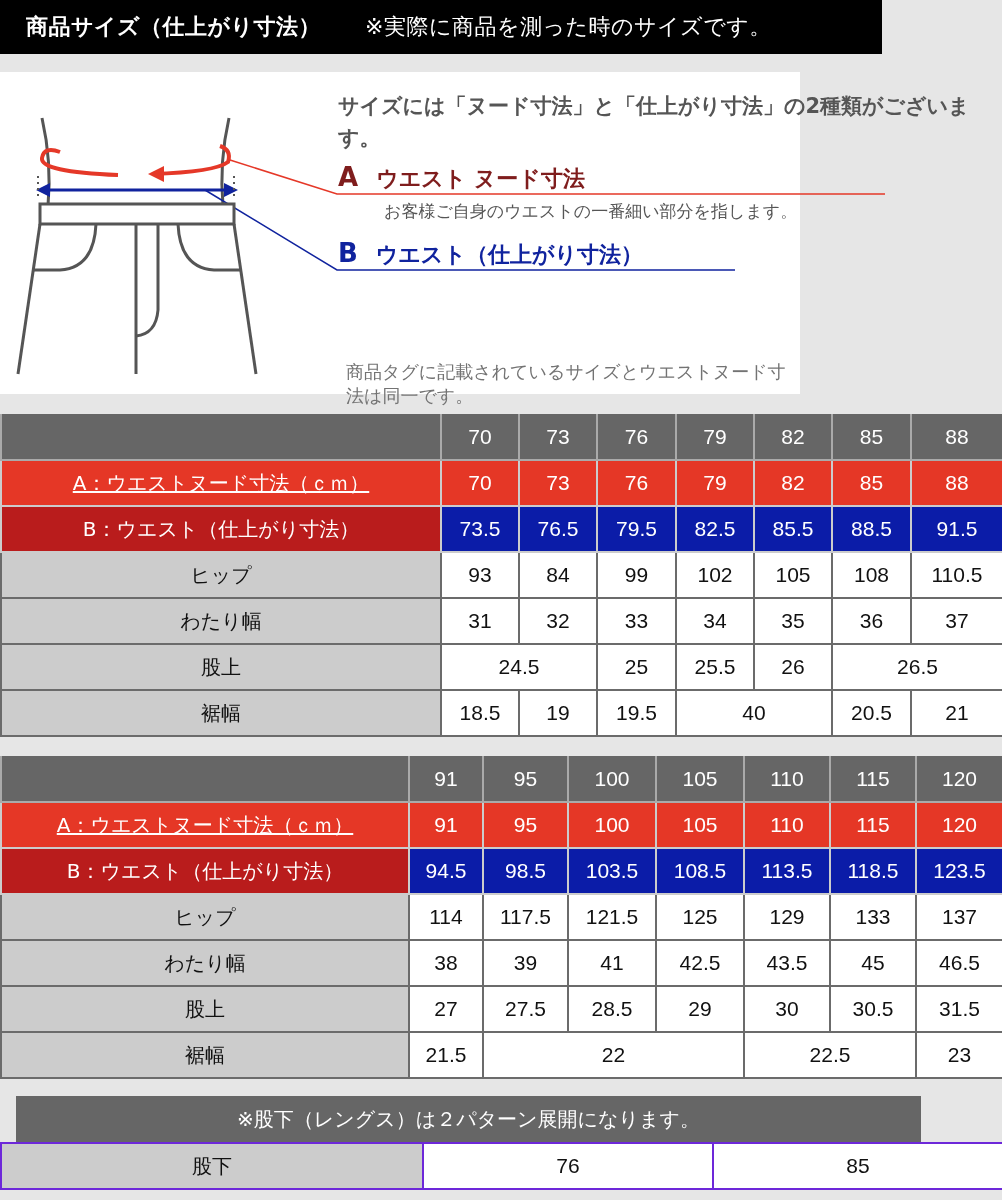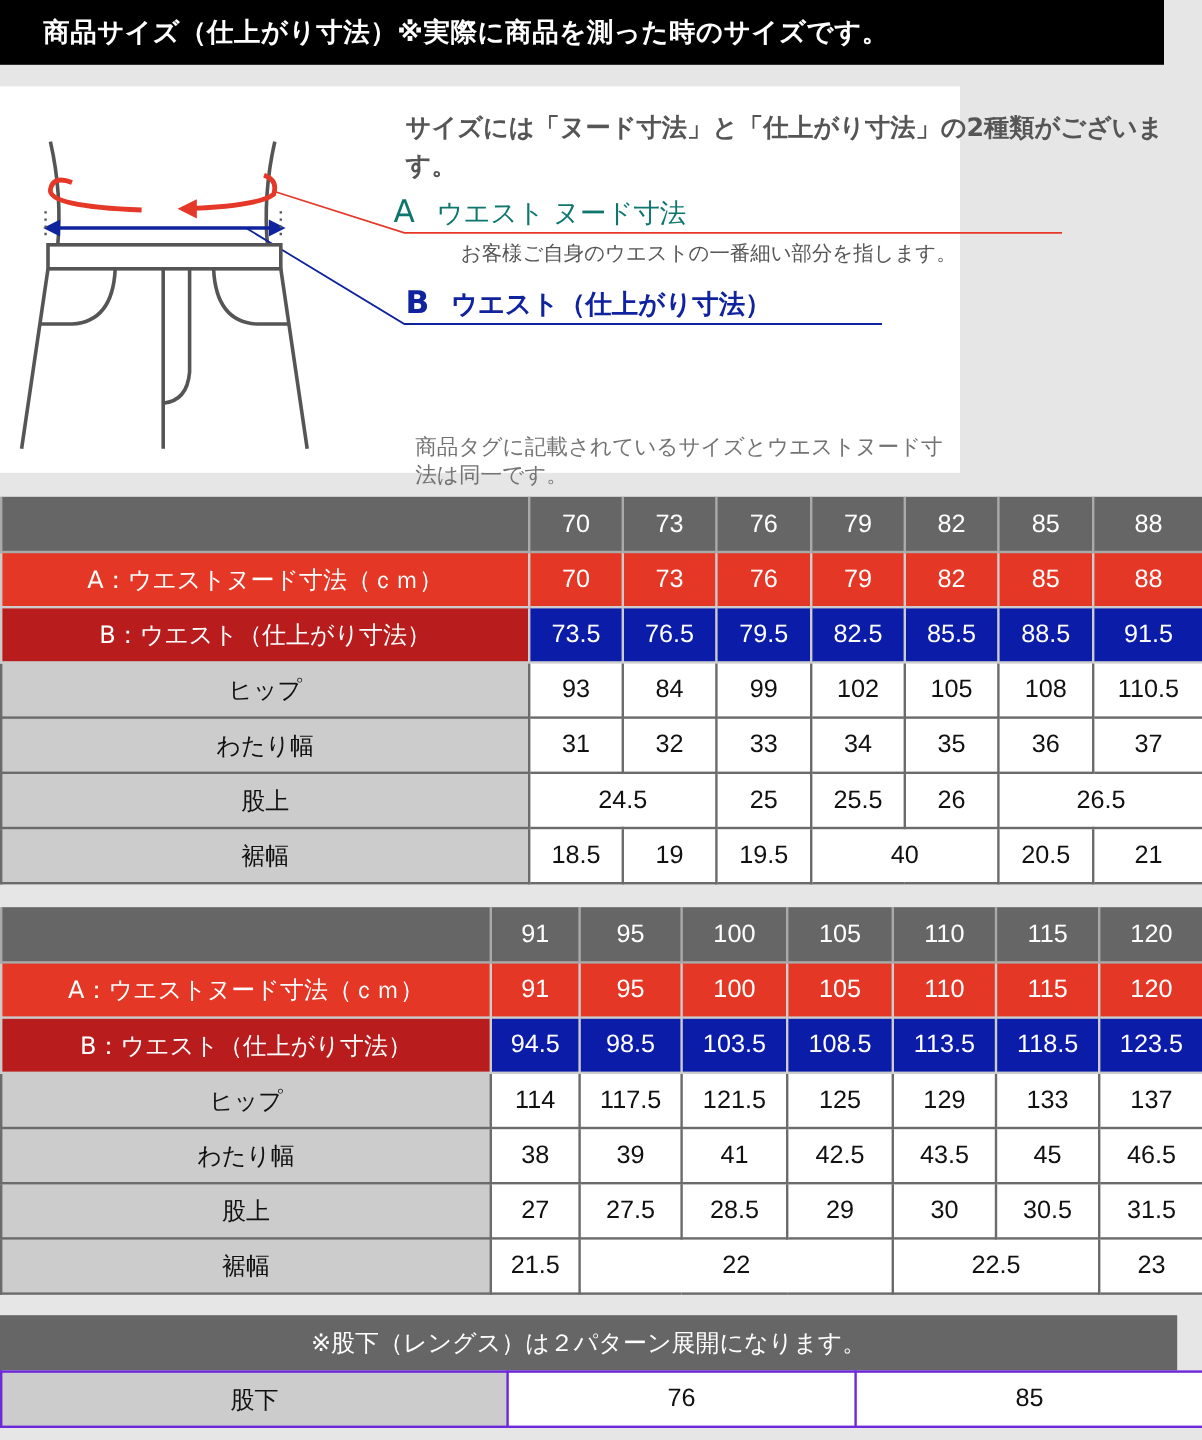--- a/index.html
+++ b/index.html
@@ -1,42 +1,42 @@
 <!DOCTYPE html>
 <html><head>
 <meta charset="utf-8">
 <style>
   * { box-sizing: border-box; margin: 0; padding: 0; }
   body { width: 1002px; height: 1200px; background: #e6e6e6; font-family: "DejaVu Sans", sans-serif; position: relative; overflow: hidden; }
-  .header { position: absolute; left: 0; top: 0; width: 970px; height: 54px; background: #000; color: #fff; font-size: 22px; font-weight: bold; display: flex; align-items: center; padding-left: 36px; letter-spacing: 0.5px; }
-  .header .note { font-weight: bold; }
+  .header { position: absolute; left: 0; top: 0; width: 882px; height: 54px; background: #000; color: #fff; font-size: 22px; font-weight: bold; display: flex; align-items: center; padding-left: 26px; letter-spacing: 0.5px; }
+  .header .note { margin-left: 44px; font-weight: normal; }
   .diagram-panel { position: absolute; left: 0; top: 72px; width: 800px; height: 322px; background: #fff; }
   .diagram-svg { position: absolute; left: 0; top: 0; }
   .intro { position: absolute; left: 338px; top: 18px; font-size: 21px; color: #555; font-weight: bold; line-height: 32px; width: 660px; }
-  .labelA { position: absolute; left: 328px; top: 90px; font-size: 22px; font-weight: normal; color: #0f766e; }
+  .labelA { position: absolute; left: 338px; top: 90px; font-size: 22px; font-weight: bold; color: #7f1d1d; }
   .labelA .letter, .labelB .letter { font-size: 26px; margin-right: 18px; }
   .descA { position: absolute; left: 384px; top: 128px; font-size: 17px; color: #555; text-align: center; }
   .labelB { position: absolute; left: 338px; top: 166px; font-size: 22px; font-weight: bold; color: #10239e; }
   .descB { position: absolute; left: 384px; top: 203px; font-size: 17px; color: #555; }
   .tagnote { position: absolute; left: 346px; top: 288px; font-size: 18px; color: #737373; }
 
   table.size { position: absolute; border-collapse: collapse; table-layout: fixed; font-family: "Liberation Sans", sans-serif; }
   table.size td { height: 46px; text-align: center; font-size: 21px; border: 2px solid #6b6b6b; color: #111; }
   table.size tr.hdr td { background: #666; color: #fff; border-color: #aaa; border-top: none; }
   table.size tr.hdr td.corner { border-right-color: #aaa; }
   table.size tr.rowA td { background: #e53726; color: #fff; border-color: #ccc; }
   table.size tr.rowB td { background: #0b1ca8; color: #fff; border-color: #ccc; }
   table.size td.lbl { background: #cccccc; color: #111; font-family: "DejaVu Sans", sans-serif; font-size: 20px; }
-  table.size tr.rowA td.lbl { background: #e53726; color: #fff; }
+  table.size tr.rowA td.lbl { background: #e53726; color: #fff; text-decoration: underline; }
   table.size tr.rowB td.lbl { background: #b91c1c; color: #fff; }
   table.size td.val { background: #fff; }
   #t1 { left: 0; top: 414px; width: 1002px; }
   #t2 { left: 0; top: 756px; width: 1002px; }
 
-  .inseam-hdr { position: absolute; left: 0; top: 1096px; width: 981px; height: 46px; background: #666; color: #fff; font-size: 20px; display: flex; align-items: center; justify-content: center; }
+  .inseam-hdr { position: absolute; left: 16px; top: 1096px; width: 905px; height: 46px; background: #666; color: #fff; font-size: 20px; display: flex; align-items: center; justify-content: center; }
   table.inseam { position: absolute; left: 0; top: 1142px; width: 1002px; border-collapse: collapse; table-layout: fixed; }
   table.inseam td { height: 46px; text-align: center; font-size: 21px; border: 2px solid #6d28d9; background: #fff; color: #111; font-family: "Liberation Sans", sans-serif; }
   table.inseam td.lbl { background: #cccccc; font-family: "DejaVu Sans", sans-serif; font-size: 20px; }
 </style>
 </head>
 <body>
 
 <div class="header">
   <span>商品サイズ（仕上がり寸法）</span>
   <span class="note">※実際に商品を測った時のサイズです。</span>

